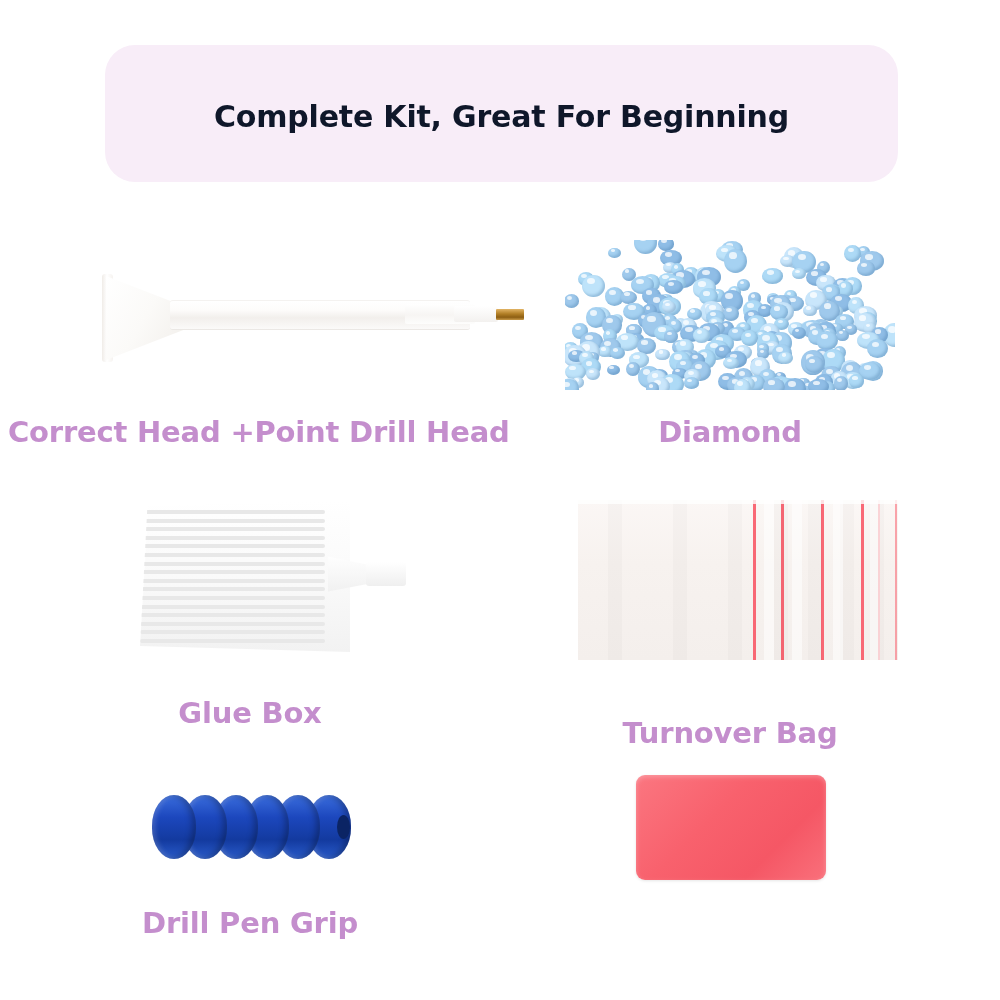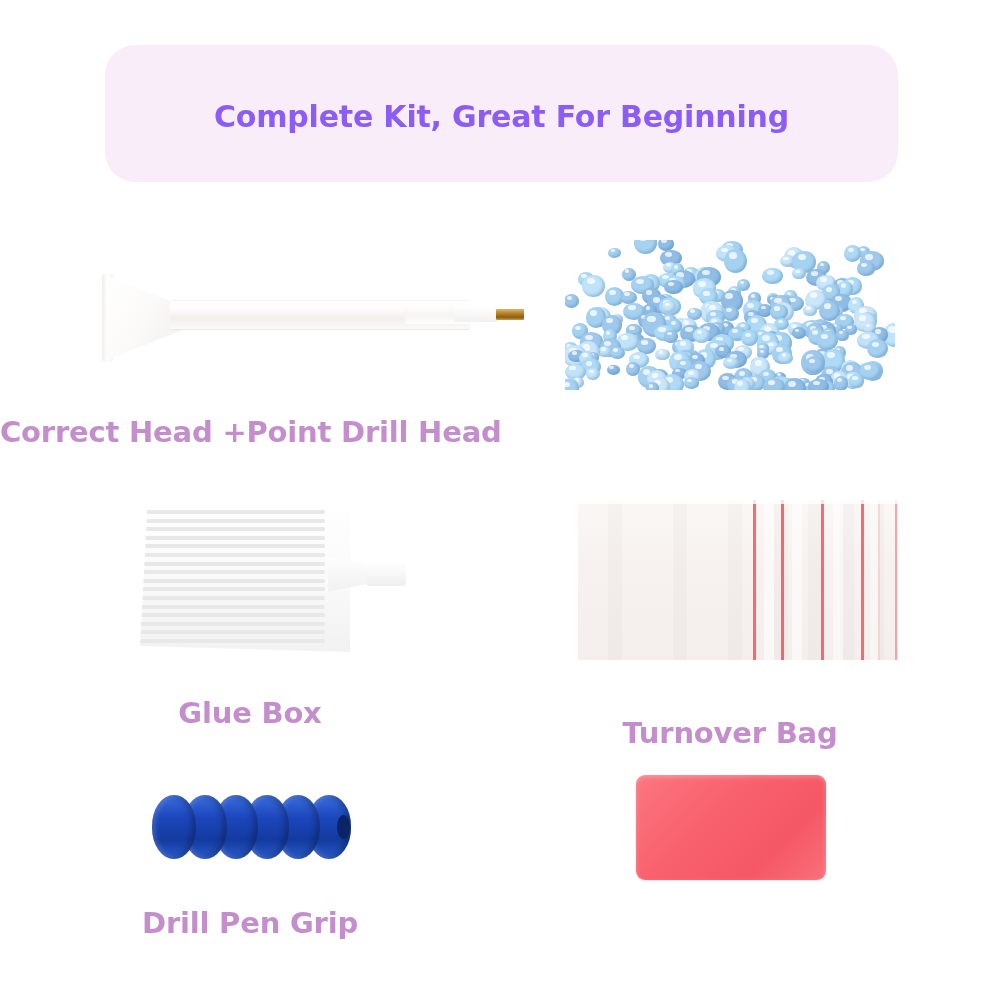--- a/index.html
+++ b/index.html
@@ -17,31 +17,31 @@
     position:absolute;left:105px;top:45px;width:793px;height:137px;
     background:#f8edf8;border-radius:30px;
     display:flex;flex-direction:column;align-items:center;justify-content:center;
   }
   .title{
     font-size:56px;font-weight:bold;color:#bd85c9;
     letter-spacing:-0.5px;line-height:1.05;margin:0;
     white-space:nowrap;
   }
   .subtitle{
-    font-size:30px;font-weight:bold;color:#8b5cf6;
+    font-size:30px;font-weight:bold;color:#0f172a;
     margin:6px 0 0 0;white-space:nowrap;letter-spacing:-0.2px;
   }
 
   
   .caption{
     position:absolute;text-align:center;
     font-size:29px;font-weight:bold;color:#c48ecd;
     white-space:nowrap;letter-spacing:-0.2px;
   }
-  .cap-pen{left:0;top:415px;width:500px;}
+  .cap-pen{left:0;top:415px;width:500px;padding-left:8px;}
   .cap-diamond{left:500px;top:415px;width:460px;}
   .cap-box{left:0;top:696px;width:500px;}
   .cap-bag{left:500px;top:696px;width:460px;margin-top:20px;}
   .cap-grip{left:0;top:906px;width:500px;}
   .cap-clay{left:500px;top:906px;width:460px;}
 
   
   .cell{position:absolute;}
 
   
@@ -377,20 +377,21 @@
       <div class="drill" style="width: 12.1895px; height: 11.2006px; left: 45.6798px; top: 74.0881px; background: rgb(190, 227, 250); box-shadow: rgba(70, 120, 165, 0.35) -2px -2px 3px inset; z-index: 80;"></div>
       <div class="drill" style="width: 23.9485px; height: 20.4693px; left: 127.541px; top: 38.4335px; background: rgb(190, 227, 250); box-shadow: rgba(70, 120, 165, 0.35) -2px -2px 3px inset; z-index: 50;"></div>
       <div class="drill" style="width: 17.5911px; height: 16.103px; left: 175.794px; top: 90.3176px; background: rgb(173, 218, 246); box-shadow: rgba(70, 120, 165, 0.35) -2px -2px 3px inset; z-index: 99;"></div>
       <div class="drill" style="width: 20.3899px; height: 19.9332px; left: 297.649px; top: 120.751px; background: rgb(166, 210, 242); box-shadow: rgba(70, 120, 165, 0.35) -2px -2px 3px inset; z-index: 130;"></div>
       <div class="drill" style="width: 21.5089px; height: 17.3562px; left: 198.221px; top: 137.996px; background: rgb(159, 201, 236); box-shadow: rgba(70, 120, 165, 0.35) -2px -2px 3px inset; z-index: 148;"></div>
       <div class="drill" style="width: 23.2365px; height: 24.0825px; left: 158.853px; top: 8.70844px; background: rgb(166, 210, 242); box-shadow: rgba(70, 120, 165, 0.35) -2px -2px 3px inset; z-index: 20;"></div>
       <div class="drill" style="width: 23.6433px; height: 17.9946px; left: 105.866px; top: 29.9675px; background: rgb(143, 189, 230); box-shadow: rgba(70, 120, 165, 0.35) -2px -2px 3px inset; z-index: 41;"></div>
       <div class="drill" style="width: 18.7766px; height: 17.354px; left: 292.825px; top: 72.1815px; background: rgb(173, 218, 246); box-shadow: rgba(70, 120, 165, 0.35) -2px -2px 3px inset; z-index: 81;"></div>
       <div class="drill" style="width: 16.7731px; height: 15.3304px; left: 194.447px; top: 129.392px; background: rgb(166, 210, 242); box-shadow: rgba(70, 120, 165, 0.35) -2px -2px 3px inset; z-index: 137;"></div>
     </div>
+  <div class="caption cap-diamond">Diamond</div>
 
   <div class="cell box-wrap">
     <div class="tray-body"></div>
     <div class="tray-grooves" id="tray-grooves">
         <div class="groove" style="top: 10px;"></div>
         <div class="groove" style="top: 18.6px;"></div>
         <div class="groove" style="top: 27.2px;"></div>
         <div class="groove" style="top: 35.8px;"></div>
         <div class="groove" style="top: 44.4px;"></div>
         <div class="groove" style="top: 53px;"></div>

